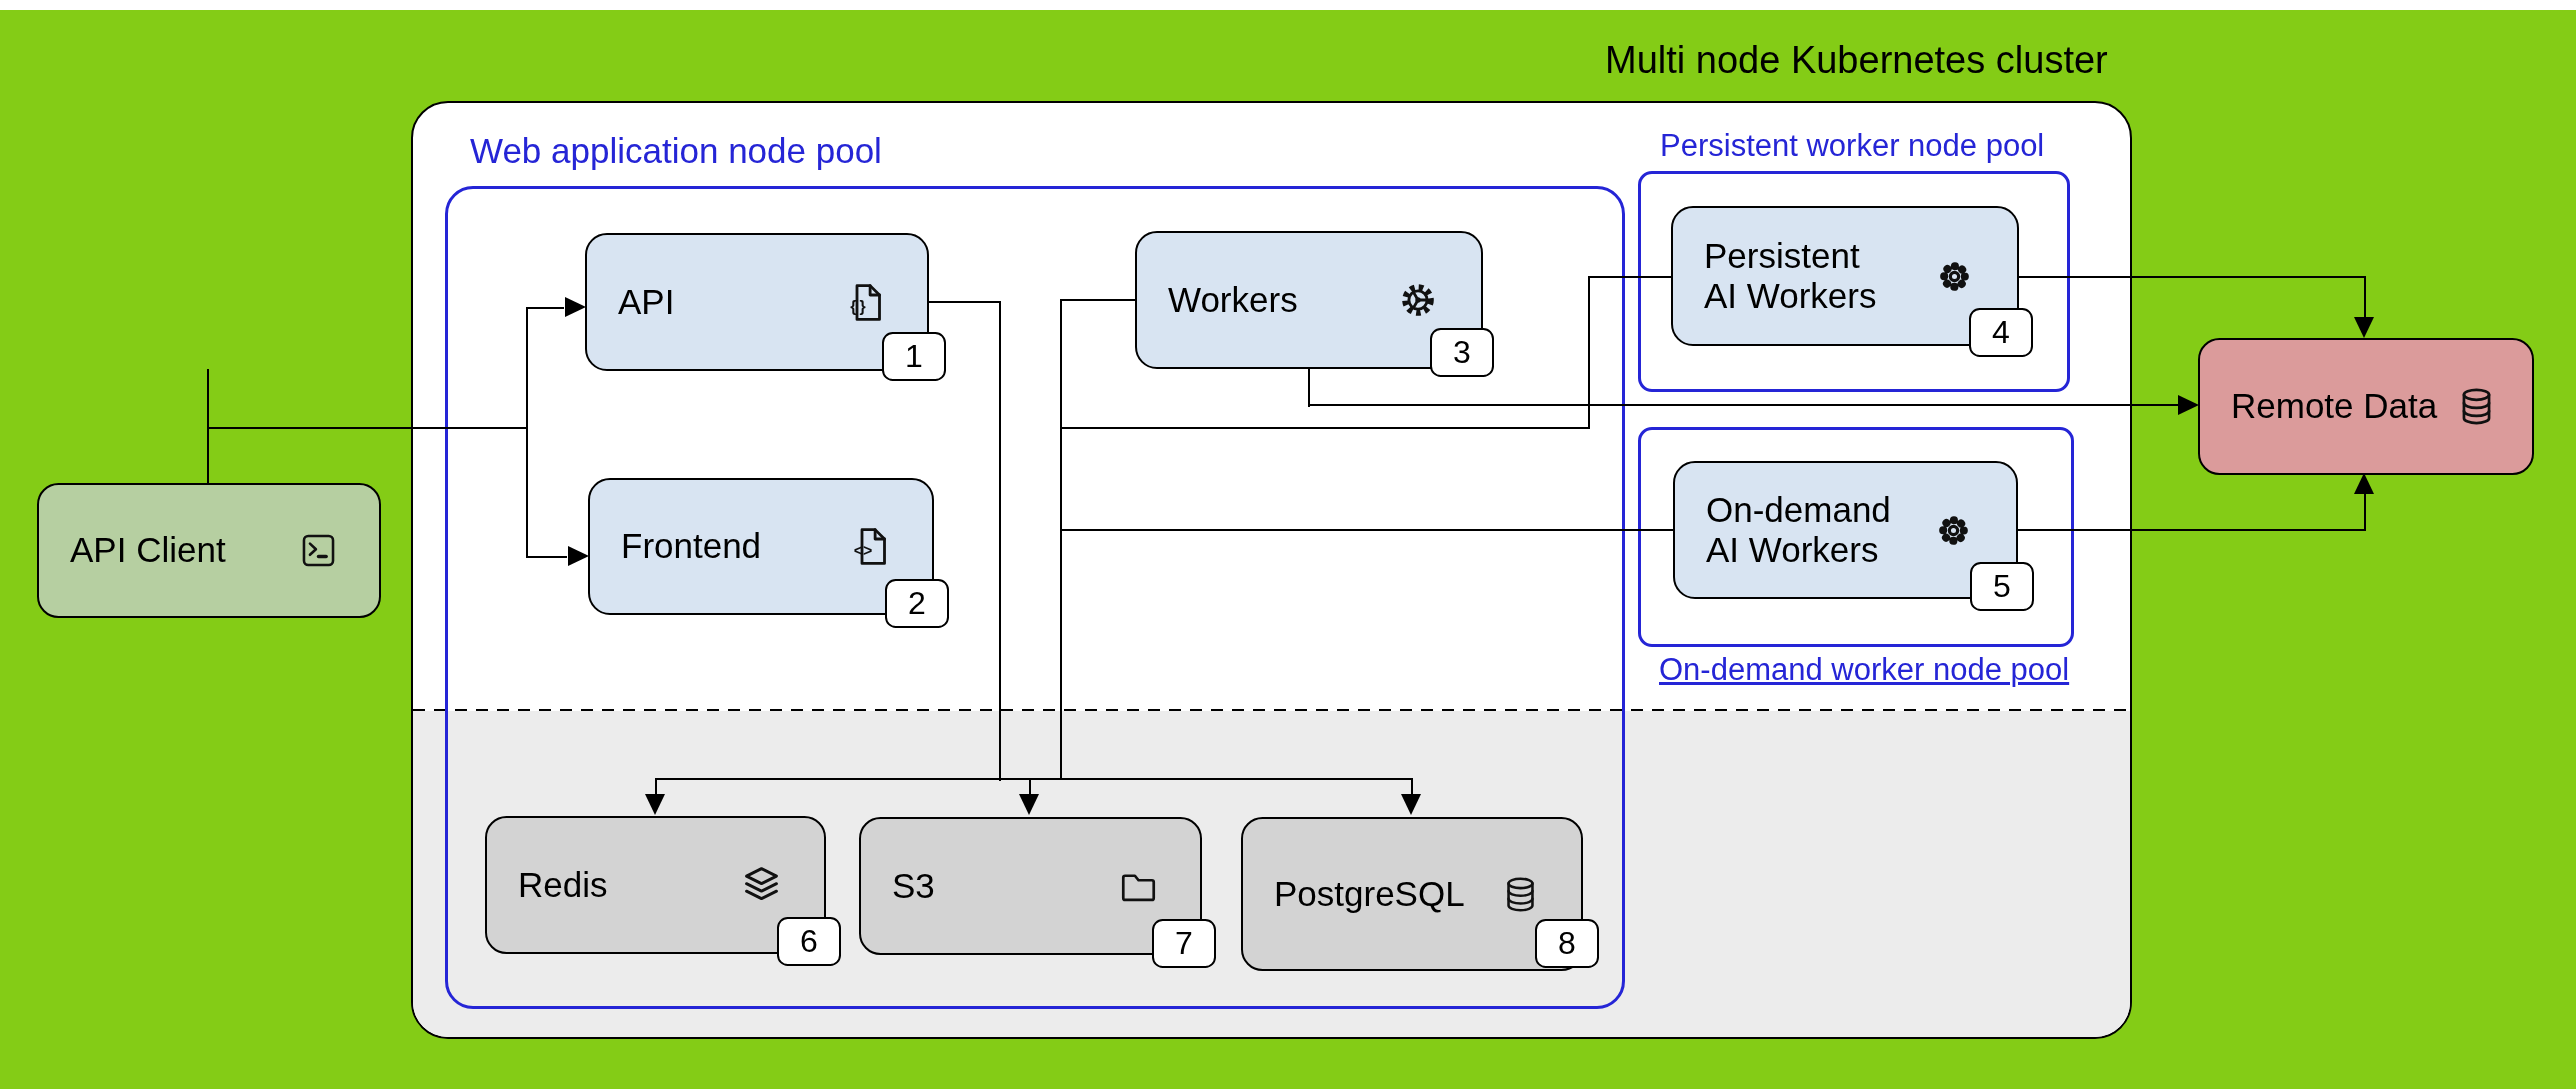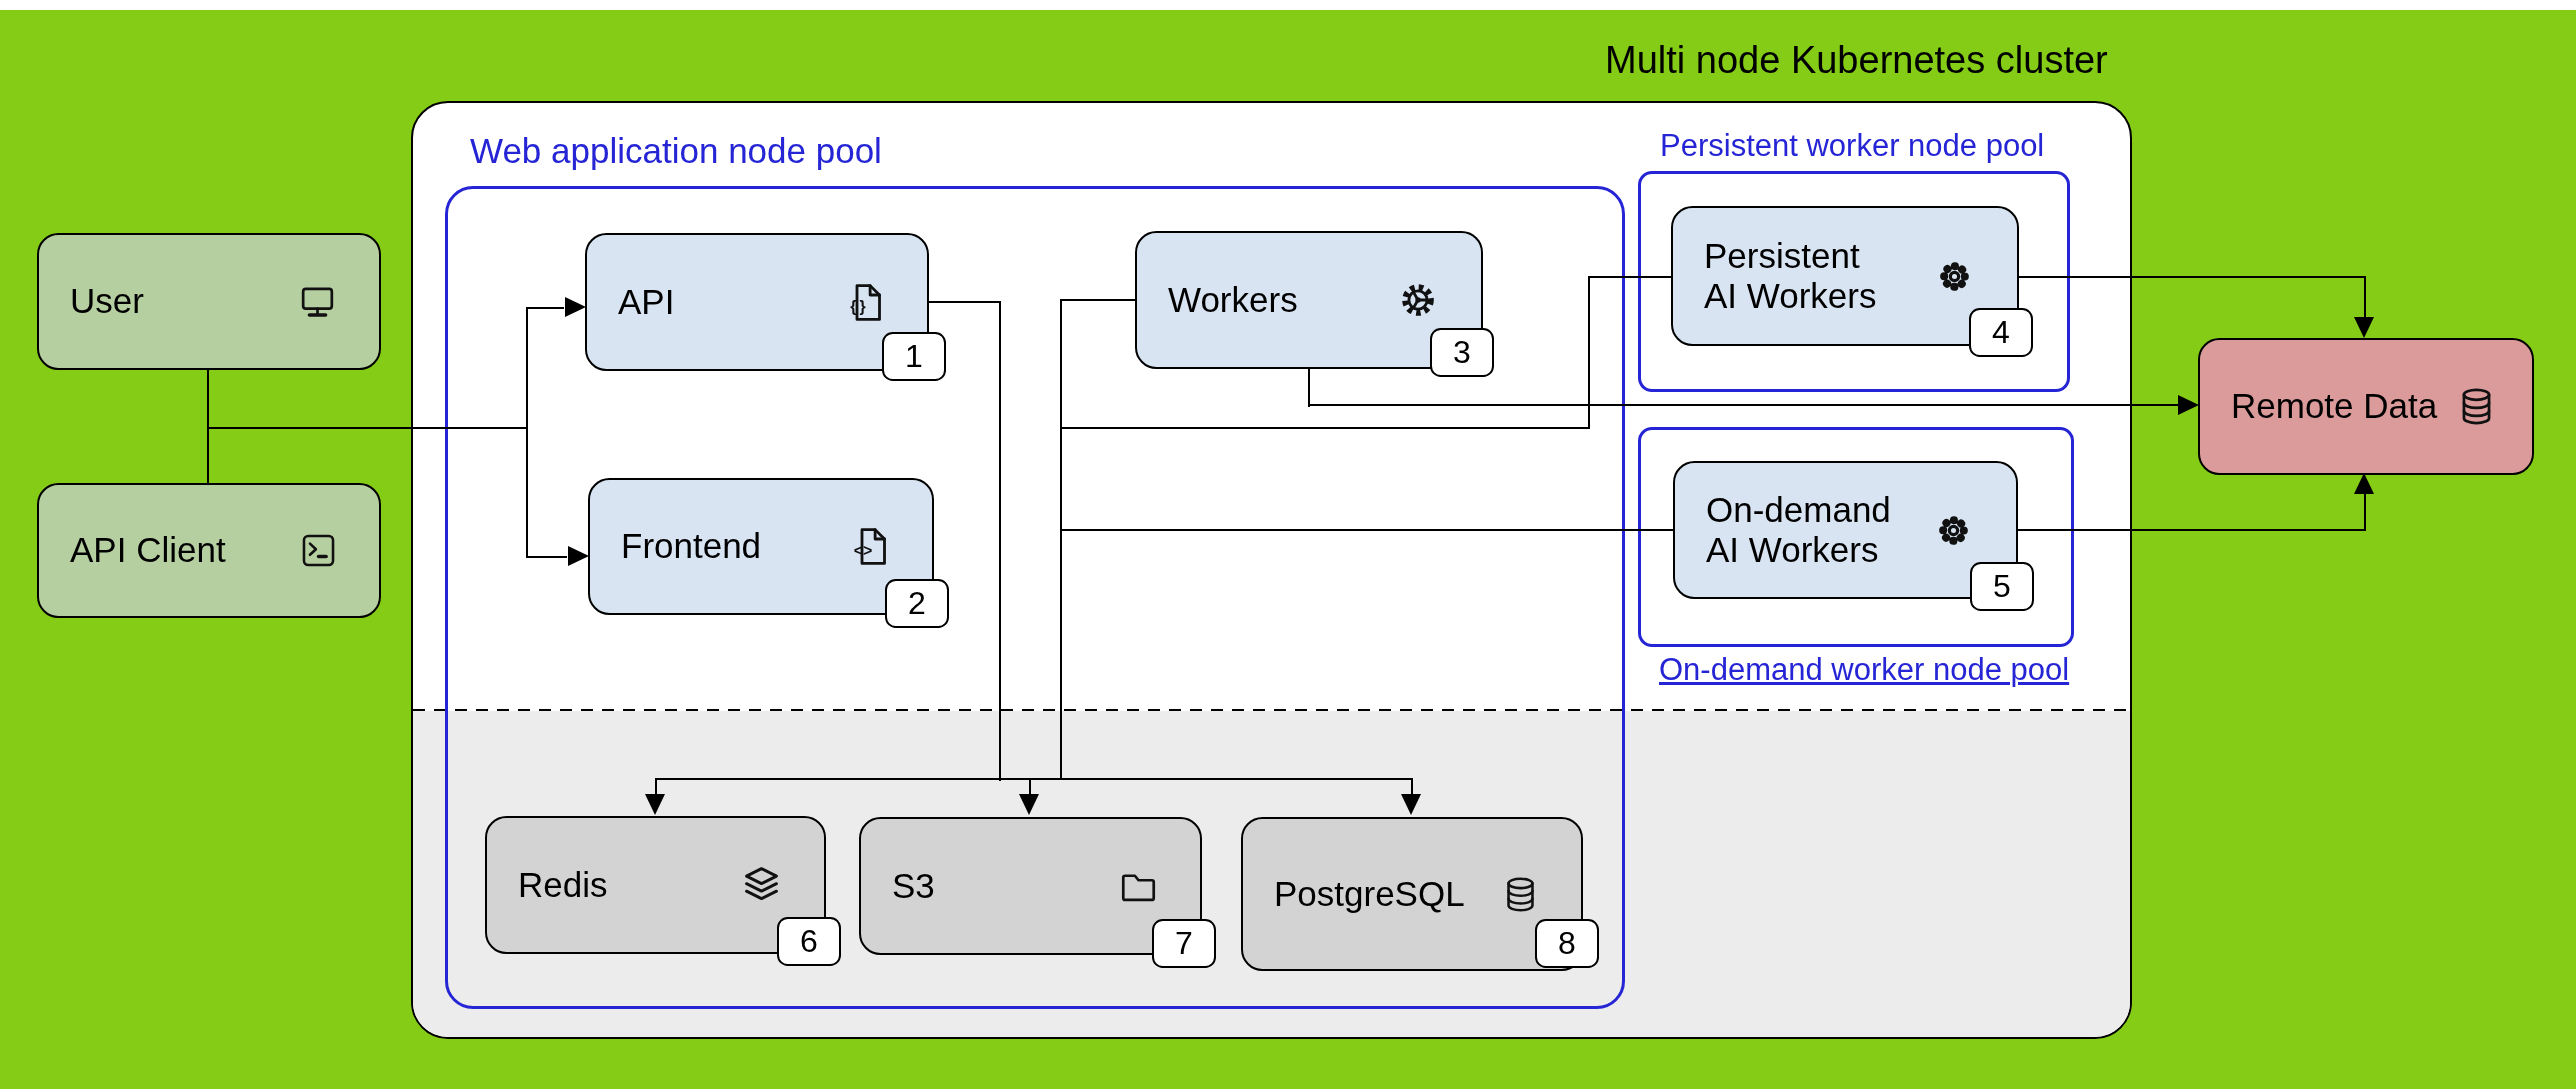--- a/index.html
+++ b/index.html
@@ -27,21 +27,21 @@
   .ah-r{border-left:21px solid #000;border-top:10.7px solid transparent;border-bottom:10.7px solid transparent;}
   .ah-d{border-top:21.5px solid #000;border-left:10.7px solid transparent;border-right:10.7px solid transparent;}
   .ah-u{border-bottom:21.5px solid #000;border-left:10.7px solid transparent;border-right:10.7px solid transparent;}
   
   .node{position:absolute;border:2.3px solid #000;border-radius:21.5px;
         display:flex;align-items:center;justify-content:space-between;
         padding:0 40px 0 31px;box-sizing:border-box;}
   .node .nlabel{font-size:35px;line-height:1.15;white-space:nowrap;}
   .node .nlabel.two{display:flex;flex-direction:column;}
   .green{background:var(--green,#b6cfa1);}
-  .bluebox{background:var(--bluebox,#d8e4f2);}
+  .bluebox{background:var(--bluebox,#d8e4f2);border-radius:22px;}
   .graybox{background:var(--graybox,#d3d3d3);}
   .redbox{background:var(--redbox,#db9b9b);}
   
   .badge{position:absolute;width:64px;height:49px;background:#fff;border:2.3px solid #000;
          border-radius:10.7px;display:flex;align-items:center;justify-content:center;
          font-size:32px;box-sizing:border-box;}
   svg.ic{stroke:#111;fill:none;stroke-width:3;stroke-linecap:round;stroke-linejoin:round;}
 </style>
 </head>
 <body>
@@ -87,28 +87,20 @@
   <div class="ln" style="left:1588px;top:266px;width:2.3px;height:153px"></div>
   <div class="ln" style="left:1588px;top:266px;width:84px;height:2.3px"></div>
   <div class="ln" style="left:2018px;top:266px;width:347px;height:2.3px"></div>
   <div class="ln" style="left:2364px;top:266px;width:2.3px;height:43px"></div>
   <div class="ah ah-d" style="left:2354px;top:307px"></div>
   <div class="ln" style="left:1060px;top:519px;width:614px;height:2.3px"></div>
   <div class="ln" style="left:2016px;top:519px;width:350px;height:2.3px"></div>
   <div class="ln" style="left:2364px;top:483px;width:2.3px;height:37px"></div>
   <div class="ah ah-u" style="left:2354px;top:463px"></div>
 
-  <div class="node green" style="left:37px;top:223px;width:344px;height:137px">
-    <span class="nlabel">User</span>
-    <svg class="ic" width="43" height="43" viewBox="0 0 48 48">
-      <rect x="8" y="10" width="32" height="22" rx="3"></rect>
-        <line x1="24" y1="32" x2="24" y2="38"></line>
-      <line x1="15" y1="39" x2="33" y2="39" stroke-width="4"></line>
-    </svg>
-  </div>
 
   <div class="node green" style="left:37px;top:473px;width:344px;height:135px">
     <span class="nlabel">API Client</span>
     <svg class="ic" width="41" height="41" viewBox="0 0 48 48">
       <rect x="7" y="7" width="34" height="34" rx="5"></rect>
         <path d="M14 16 l7 6.5 -7 6.5"></path>
       <line x1="24" y1="31" x2="33" y2="31" stroke-width="4"></line>
     </svg>
   </div>
 

